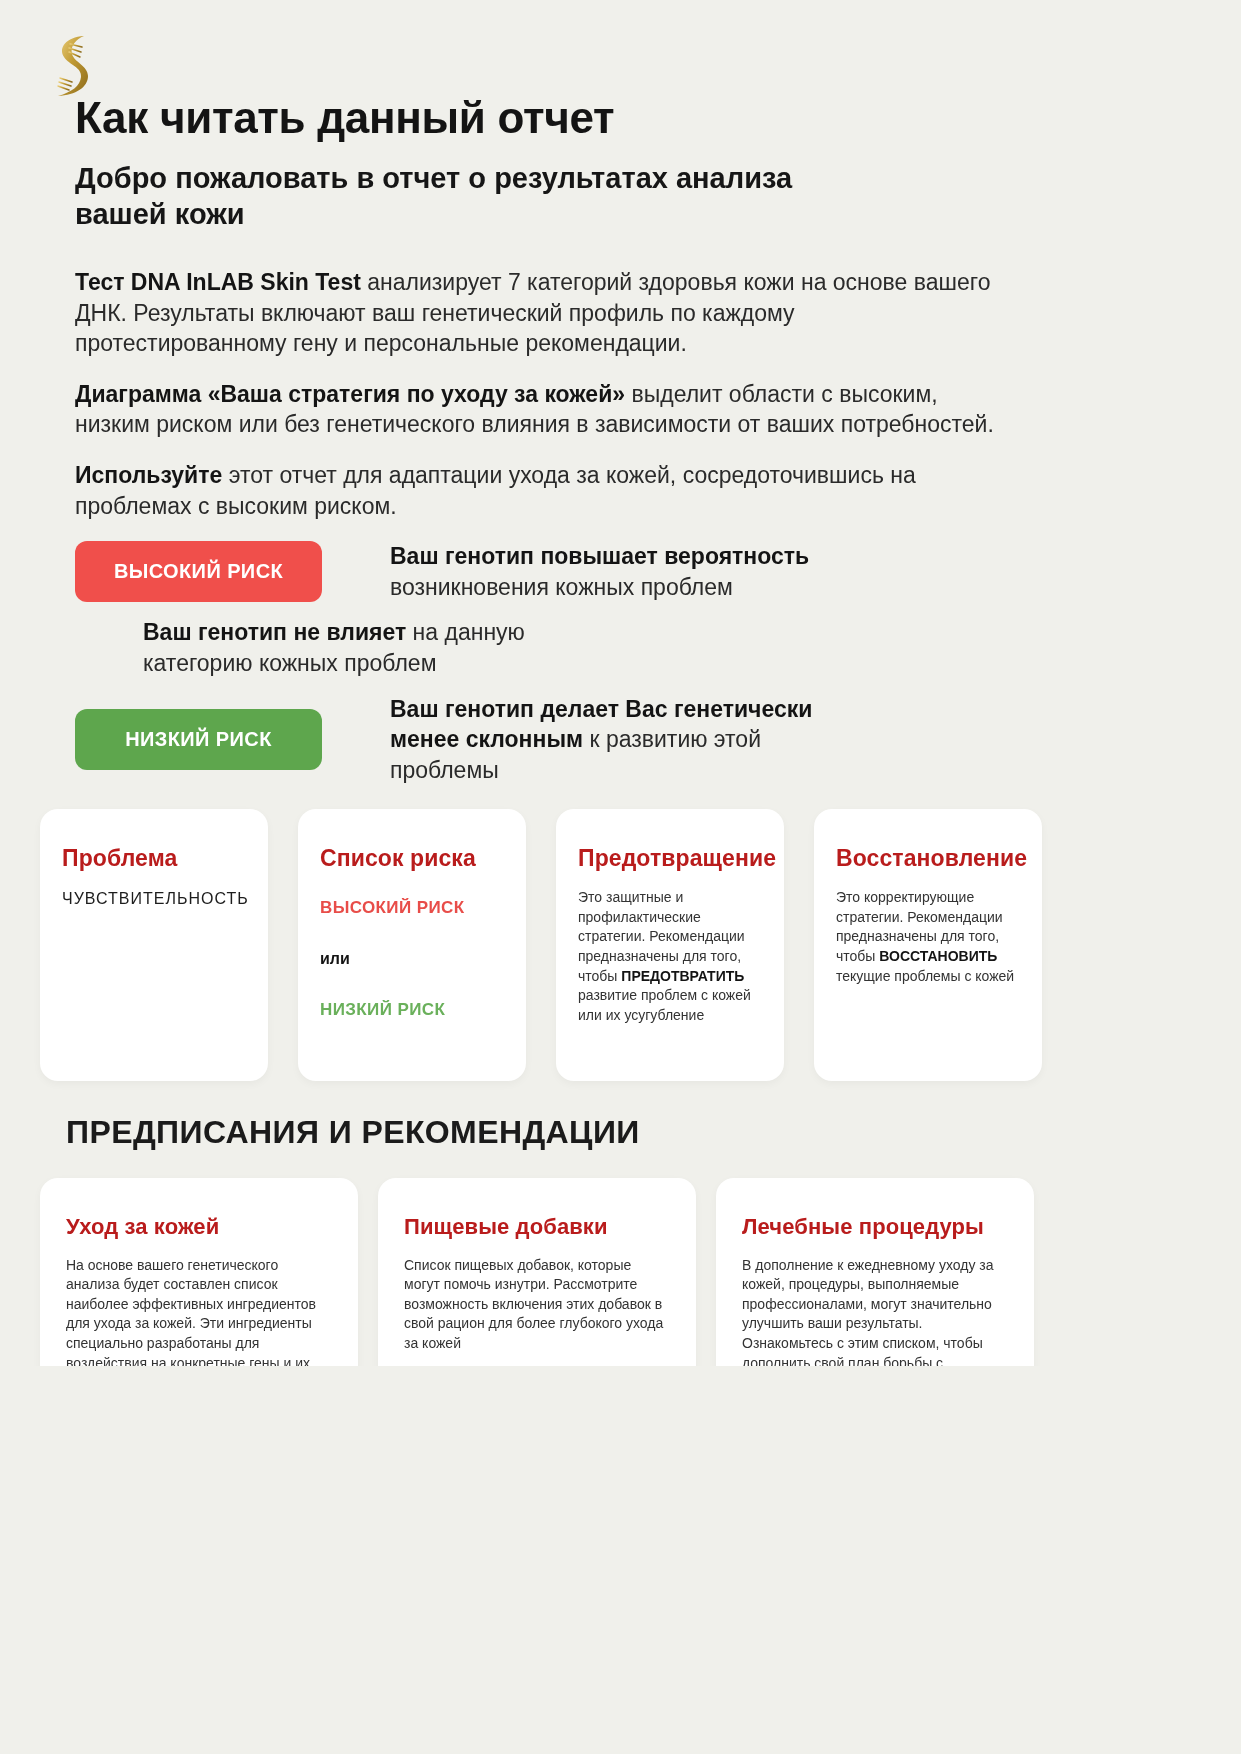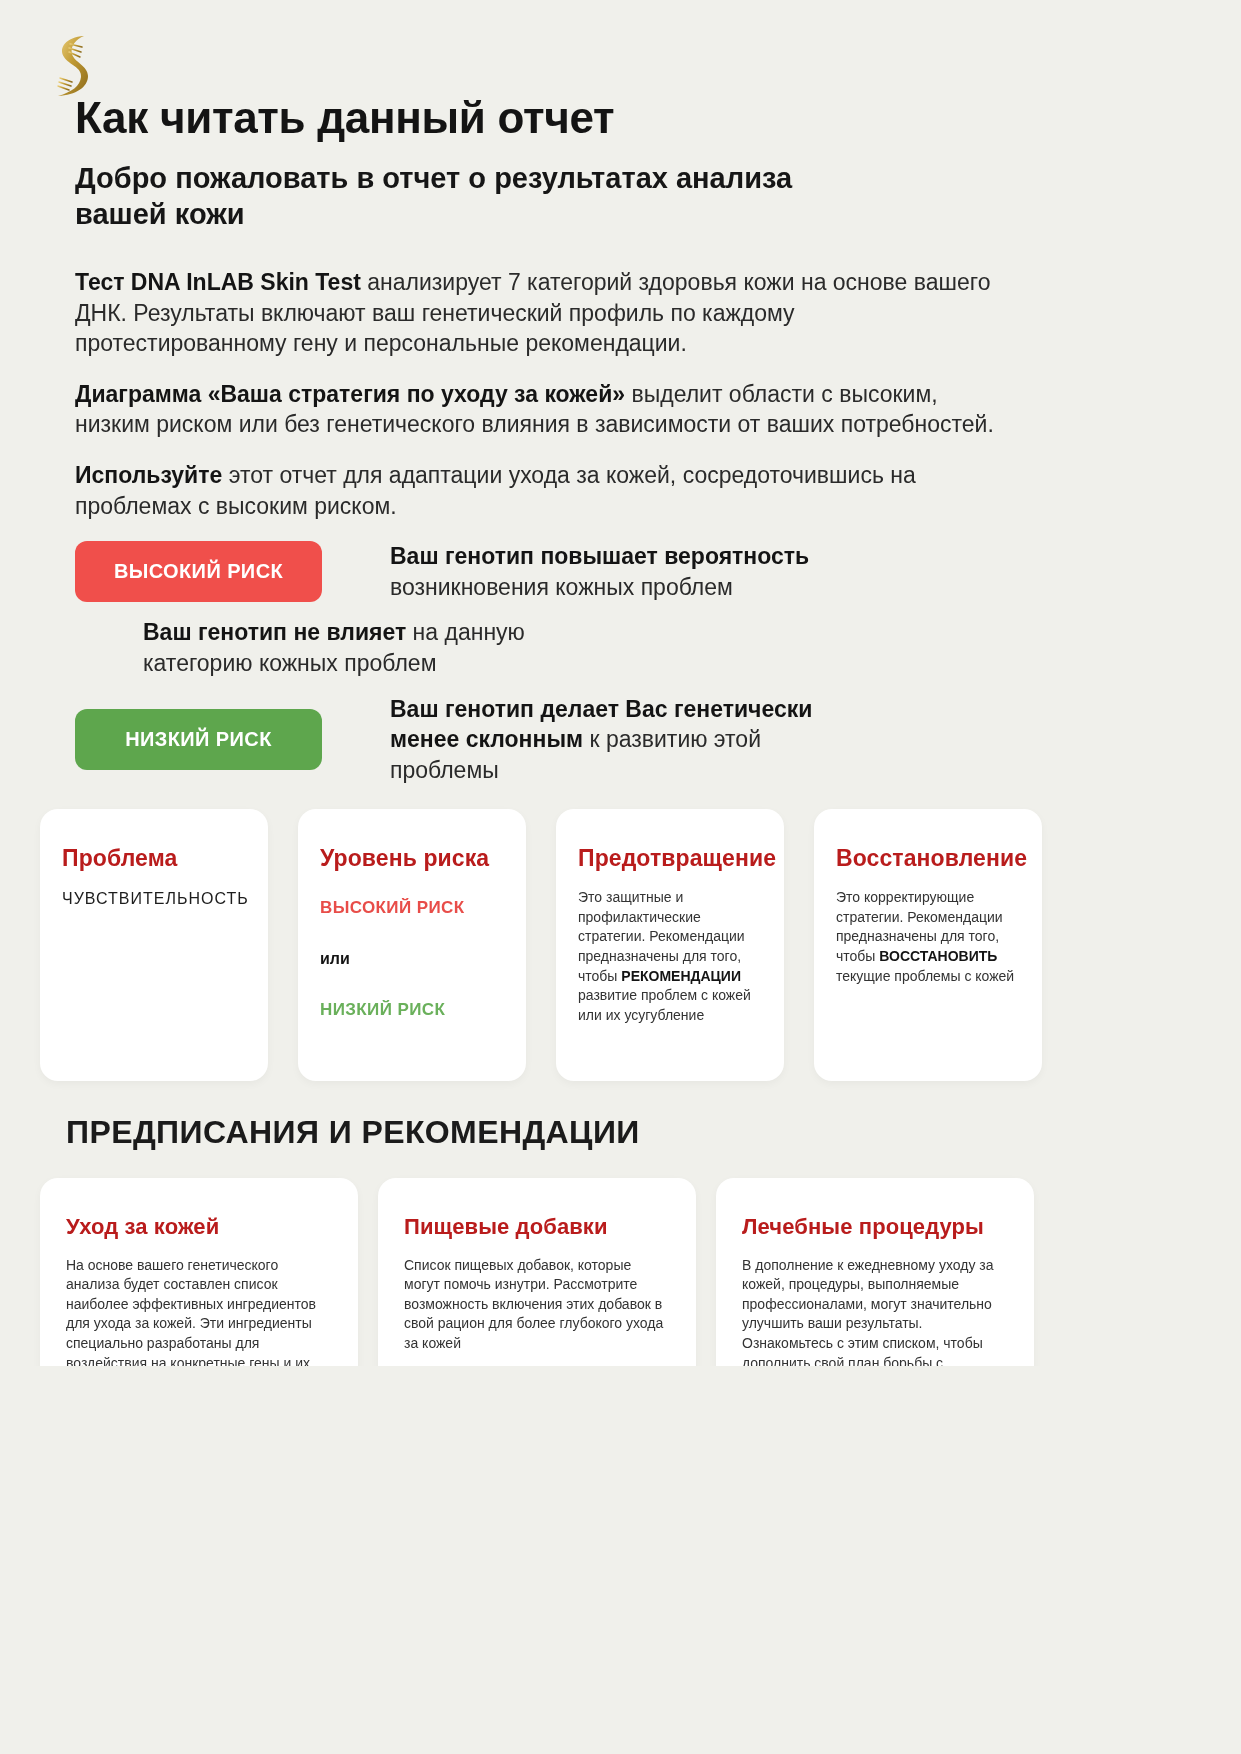--- a/index.html
+++ b/index.html
@@ -118,28 +118,28 @@
     </div>
   </div>
 
 
   <div class="cards-row strategy">
     <div class="card strategy-card">
       <h3 class="card-title">Проблема</h3>
       <p class="card-body problem-value">ЧУВСТВИТЕЛЬНОСТЬ</p>
     </div>
     <div class="card strategy-card">
-      <h3 class="card-title">Уровень риска</h3>
+      <h3 class="card-title">Список риска</h3>
       <p class="risk-high-text">ВЫСОКИЙ РИСК</p>
       <p class="risk-or">или</p>
       <p class="risk-low-text">НИЗКИЙ РИСК</p>
     </div>
     <div class="card strategy-card">
       <h3 class="card-title">Предотвращение</h3>
-      <p class="card-body"><span>Это защитные и профилактические стратегии. Рекомендации предназначены для того, чтобы </span><strong>РЕКОМЕНДАЦИИ</strong><span> развитие проблем с кожей или их усугубление</span></p>
+      <p class="card-body"><span>Это защитные и профилактические стратегии. Рекомендации предназначены для того, чтобы </span><strong>ПРЕДОТВРАТИТЬ</strong><span> развитие проблем с кожей или их усугубление</span></p>
     </div>
     <div class="card strategy-card">
       <h3 class="card-title">Восстановление</h3>
       <p class="card-body"><span>Это корректирующие стратегии. Рекомендации предназначены для того, чтобы </span><strong>ВОССТАНОВИТЬ</strong><span> текущие проблемы с кожей</span></p>
     </div>
   </div>
 
   <h2 class="section-heading heading-prescriptions">ПРЕДПИСАНИЯ И РЕКОМЕНДАЦИИ</h2>
 
   <div class="cards-row prescriptions">

